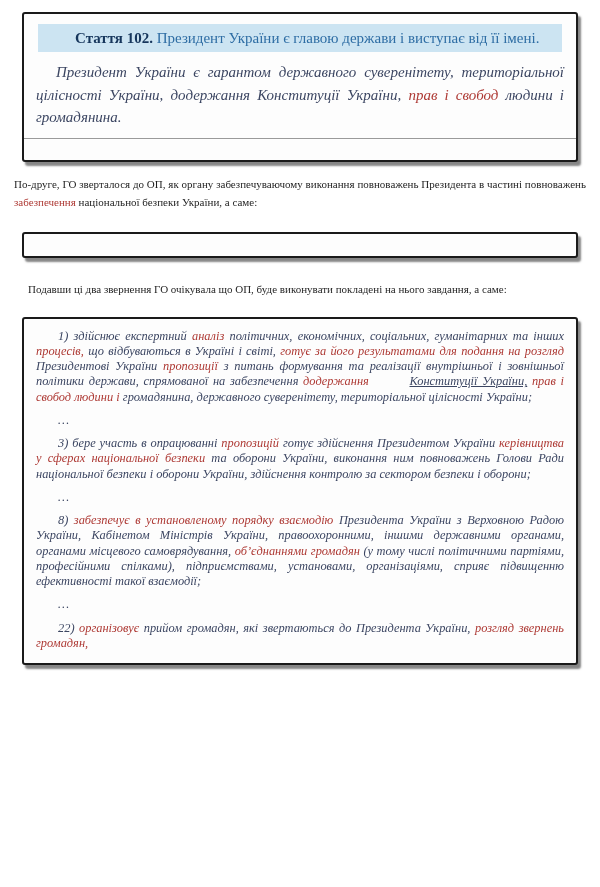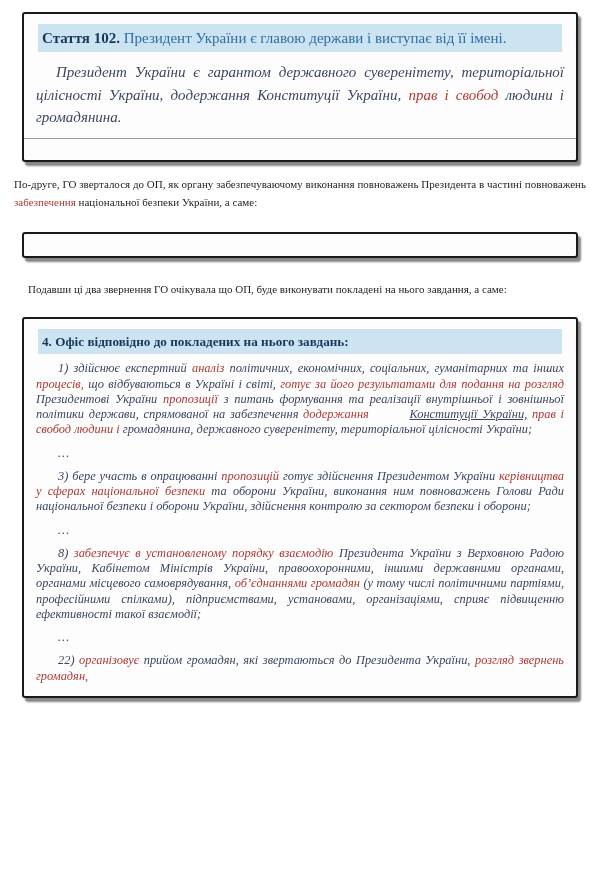--- a/index.html
+++ b/index.html
@@ -10,21 +10,21 @@
   html,body{margin:0;padding:0;background:#fff;}
   body{font-family:"Liberation Serif","DejaVu Serif",serif;}
   .page{width:600px;min-height:887px;padding:12px 12px 10px;background:#fff;}
 
   .law-box{
     border:2px solid #1a1a1a;border-radius:3px;
     box-shadow:3px 4px 2px rgba(35,35,35,.55);
     background:#fdfdfd;margin:0 10px;padding:10px 12px 12px;
   }
   .band{
-    background:var(--band);margin:0 2px 9px 2px;padding:4px 8px 4px 4px;
+    background:var(--band);margin:0 2px 9px 2px;padding:4px 8px 4px 37px;
     font-size:15px;line-height:1.35;
   }
   .law-box.small .band{font-size:13.2px;margin-bottom:7px;}
 
   .box-para{
     margin:0;text-align:justify;text-indent:20px;
     color:var(--box-text);font-size:15px;line-height:1.5;font-style:italic;
   }
   .box-body p + p{margin-top:9px;}
   .law-box.small .box-para{font-size:12.4px;line-height:1.23;text-indent:22px;}
@@ -59,21 +59,20 @@
   </section>
 
   <p class="body-text"><span>По-друге, ГО зверталося до ОП, як органу забезпечуваючому виконання повноважень Президента в частині повноважень </span><span class="c-red">забезпечення</span><span> національної безпеки України, а саме:</span></p>
 
   <section class="law-box">
   </section>
 
   <p class="body-text second"><span>Подавши ці два звернення ГО очікувала що ОП, буде виконувати покладені на нього завдання, а саме:</span></p>
 
   <section class="law-box small">
-    <div class="band"><span class="c-navy bold">4. Офіс відповідно до покладених на нього завдань:</span></div>
     <div class="box-body">
         <p class="box-para"><span>1) здійснює експертний </span><span class="c-red">аналіз</span><span> політичних, економічних, соціальних, гуманітарних та інших </span><span class="c-red">процесів,</span><span> що відбуваються в Україні і світі, </span><span class="c-red">готує за його результатами для подання на розгляд</span><span> Президентові України </span><span class="c-red">пропозиції</span><span> з питань формування та реалізації внутрішньої і зовнішньої політики держави, спрямованої на забезпечення </span><span class="c-red">додержання</span><span> </span><span class="u">Конституції України,</span><span> </span><span class="c-red">прав і свобод людини і</span><span> громадянина, державного суверенітету, територіальної цілісності України;</span></p>
         <p class="box-para ellipsis"><span>…</span></p>
         <p class="box-para"><span>3) бере участь в опрацюванні </span><span class="c-red">пропозицій</span><span> готує здійснення Президентом України </span><span class="c-red">керівництва у сферах національної безпеки</span><span> та оборони України, виконання ним повноважень Голови Ради національної безпеки і оборони України, здійснення контролю за сектором безпеки і оборони;</span></p>
         <p class="box-para ellipsis"><span>…</span></p>
         <p class="box-para"><span>8) </span><span class="c-red">забезпечує в установленому порядку взаємодію</span><span> Президента України з Верховною Радою України, Кабінетом Міністрів України, правоохоронними, іншими державними органами, органами місцевого самоврядування, </span><span class="c-red">об’єднаннями громадян</span><span> (у тому числі політичними партіями, професійними спілками), підприємствами, установами, організаціями, сприяє підвищенню ефективності такої взаємодії;</span></p>
         <p class="box-para ellipsis"><span>…</span></p>
         <p class="box-para"><span>22) </span><span class="c-red">організовує</span><span> прийом громадян, які звертаються до Президента України, </span><span class="c-red">розгляд звернень громадян,</span></p>
       </div>
   </section>

